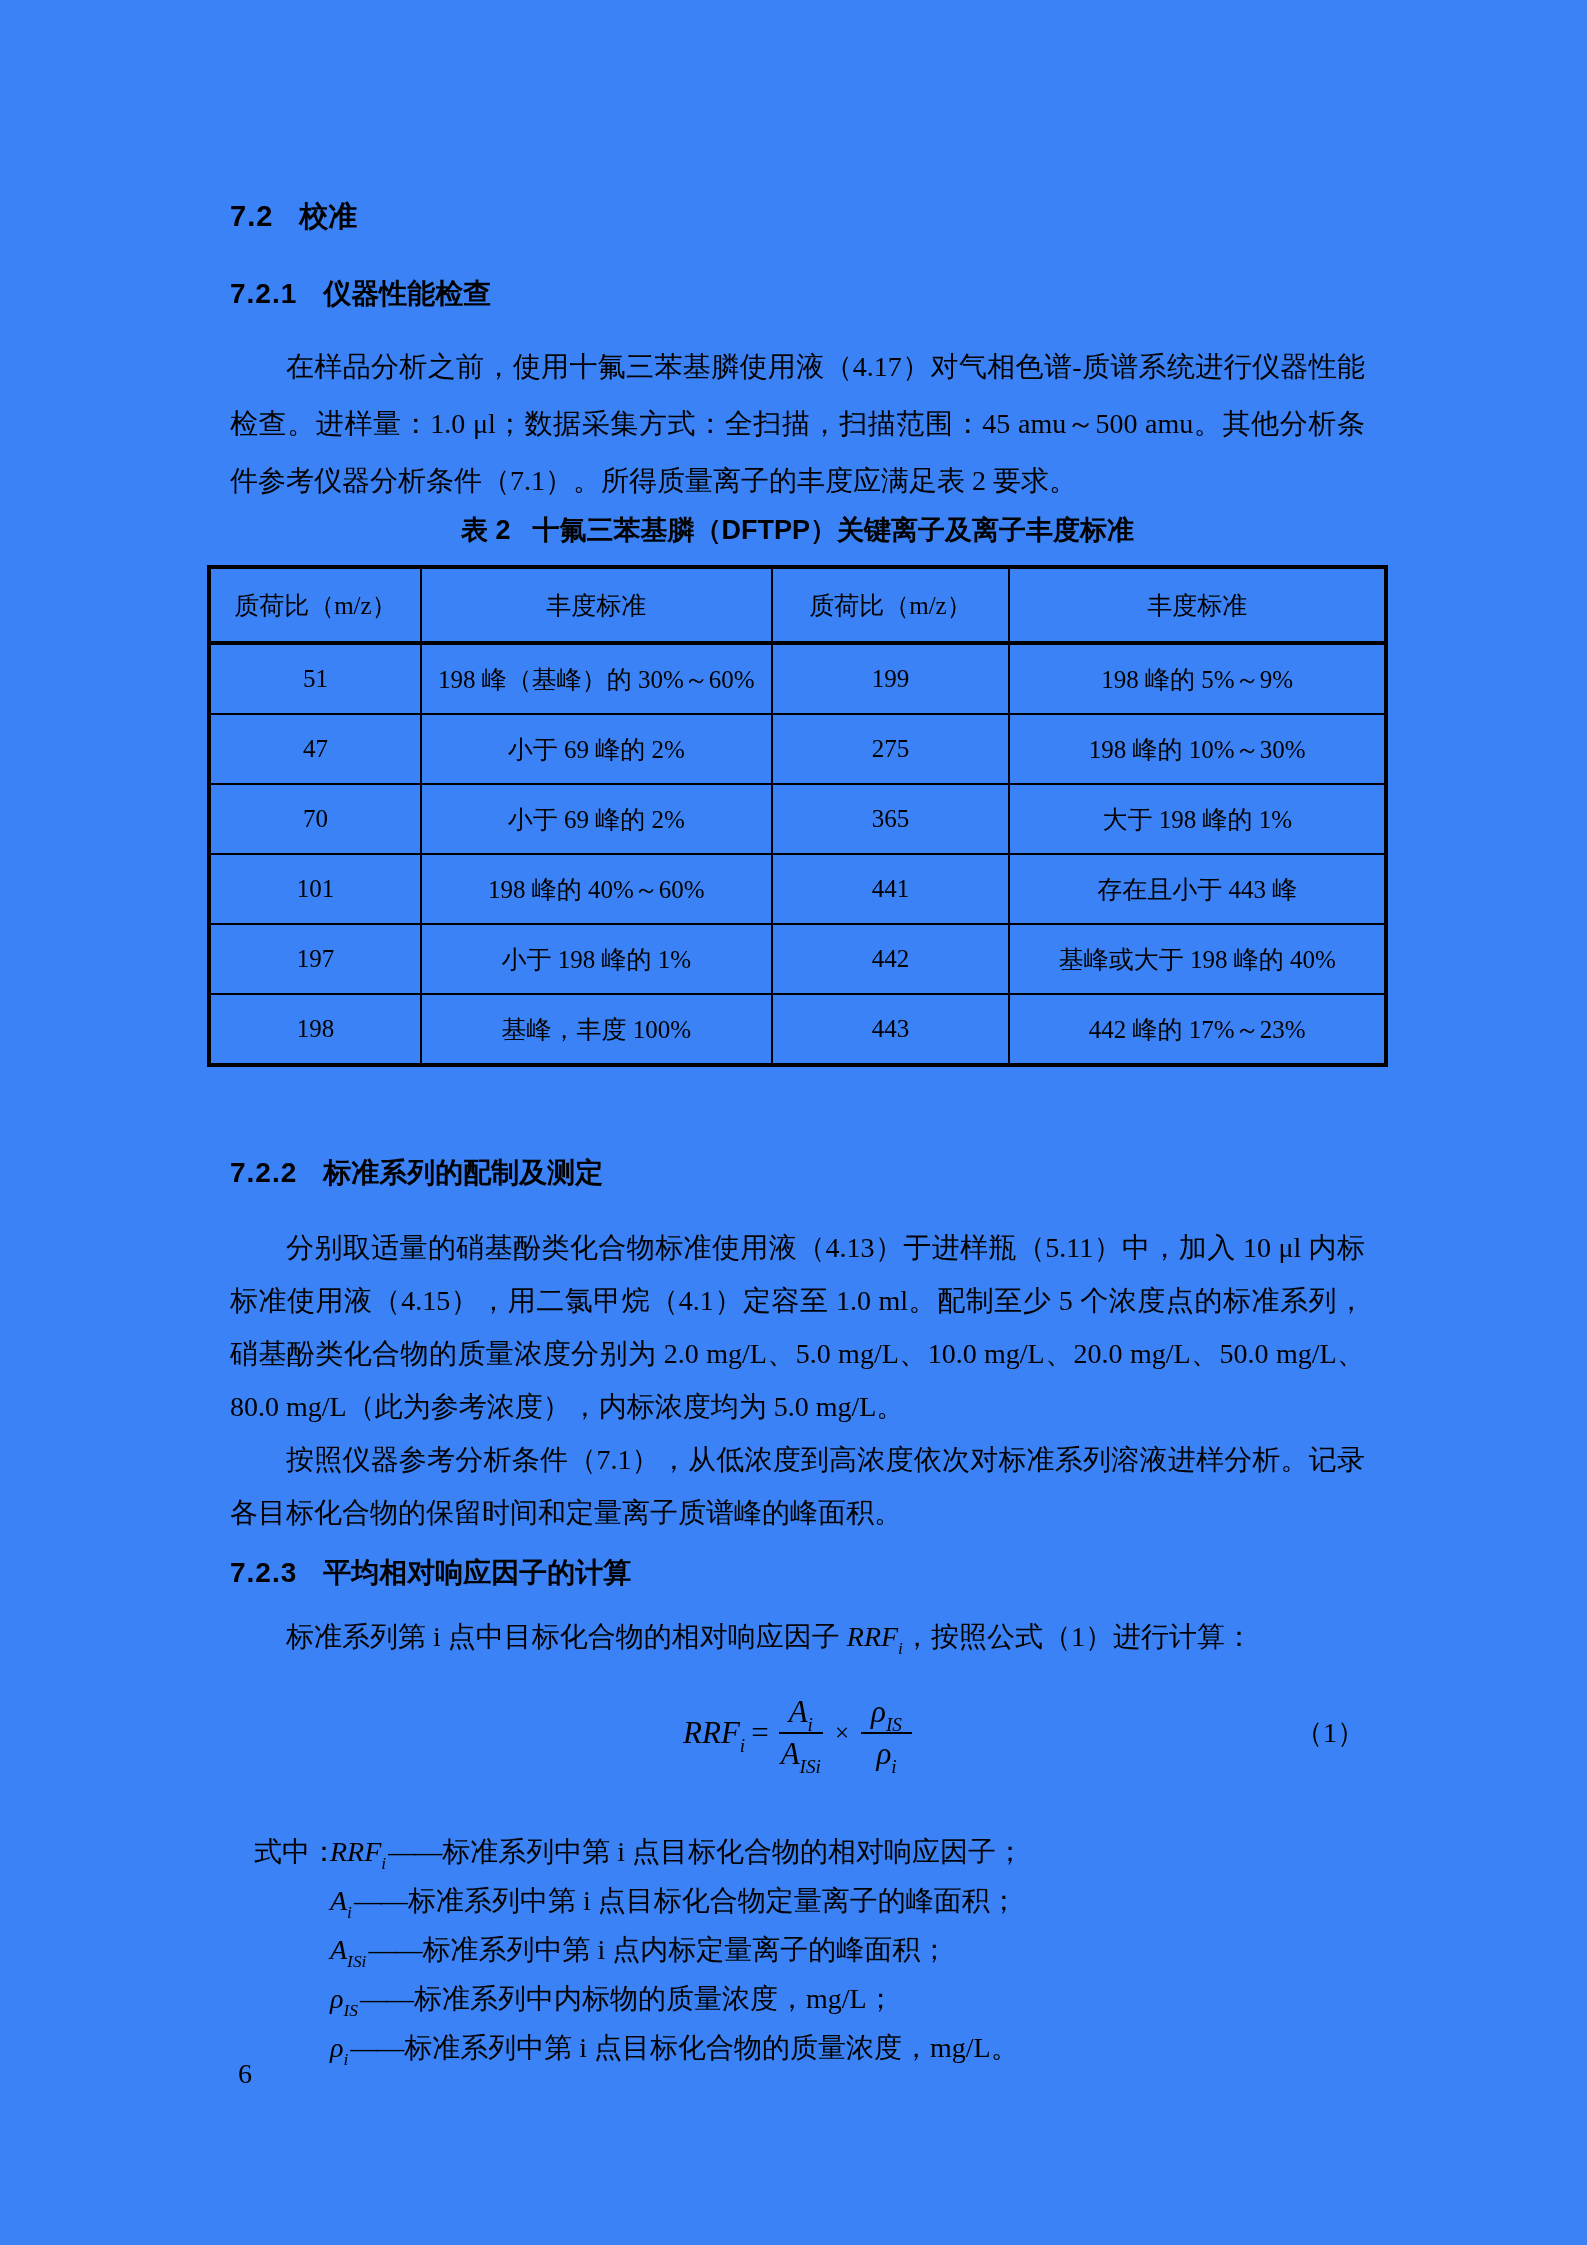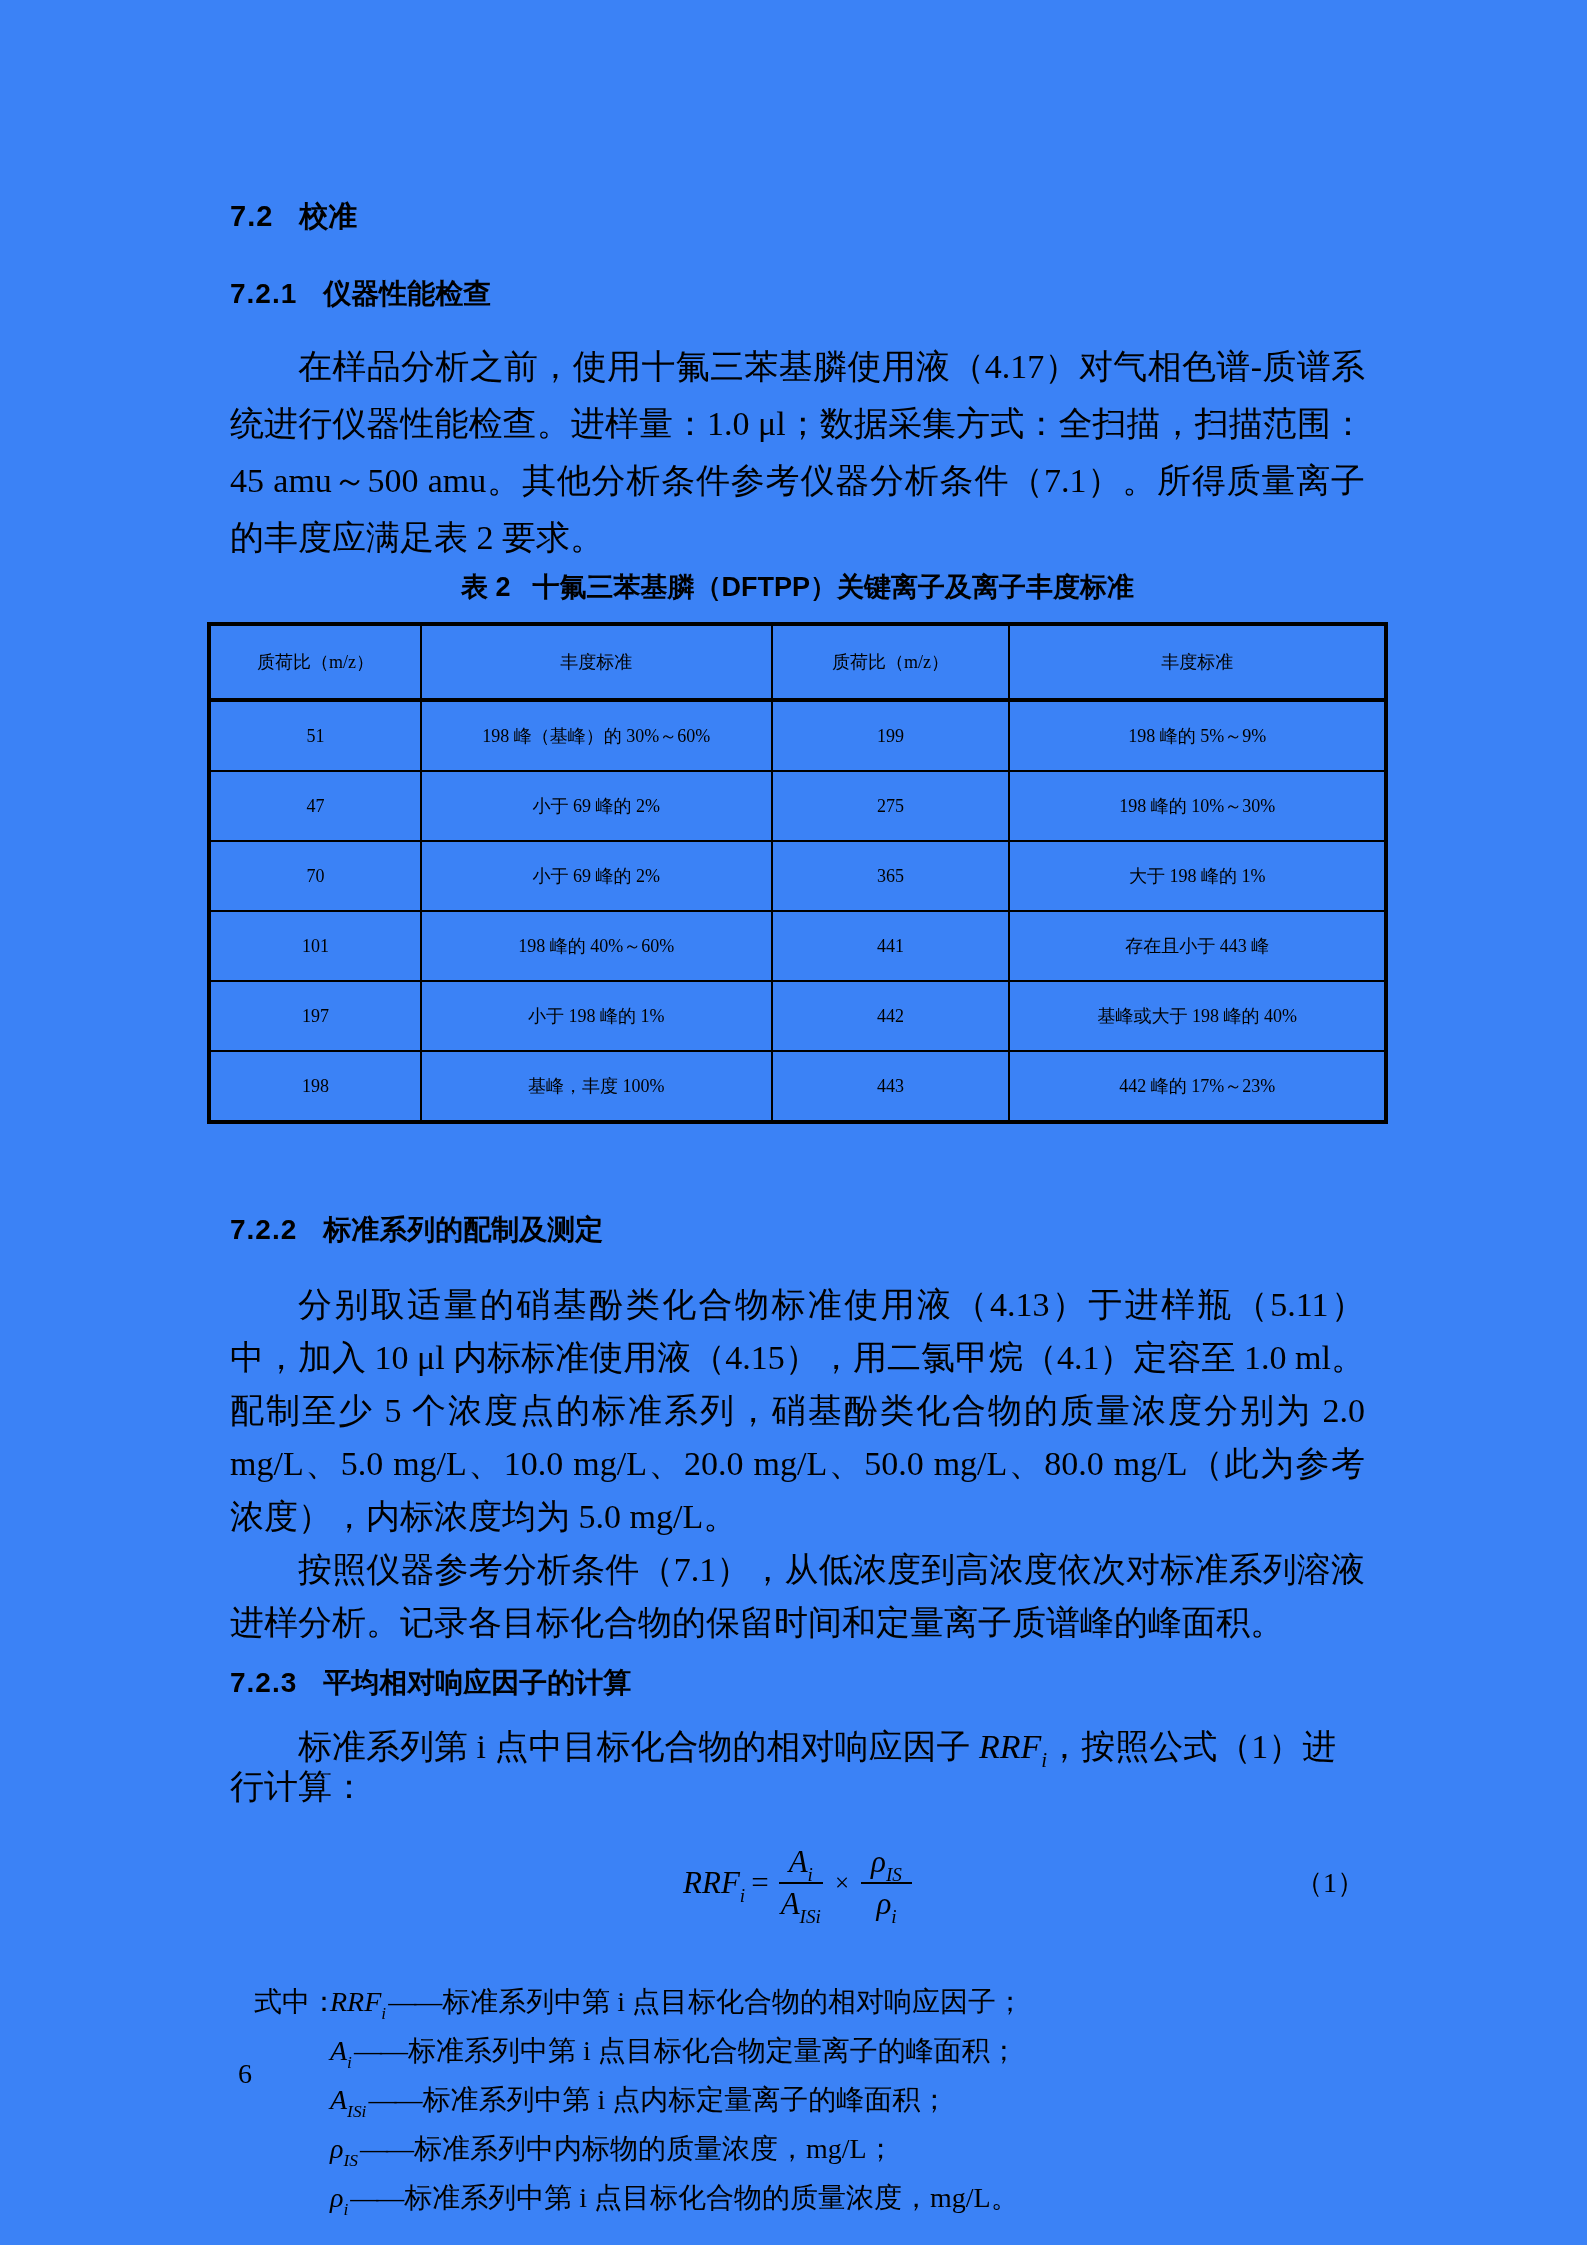--- a/index.html
+++ b/index.html
@@ -25,21 +25,21 @@
   h2.sec { font-size: 29px; line-height: 36px; }
   h3.sec { font-size: 28px; line-height: 36px; }
   h3.s721 { margin-top: 42px; }
   h3.s722 { margin-top: 88px; }
   h3.s723 { margin-top: 16px; }
   .sec .num { letter-spacing: 1px; }
   .sec .ttl { margin-left: 26px; }
 
   p.body {
     margin: 0;
-    font-size: 34px;
+    font-size: 28px;
     line-height: 57px;
     text-align: justify;
     text-indent: 2em;
   }
   p.p721 { margin-top: 26px; }
   p.p722a { margin-top: 30px; line-height: 53px; }
   p.p722b { margin-top: 0; line-height: 53px; }
   p.intro { margin-top: 26px; line-height: 40px; text-align: left; }
 
   .caption {
@@ -52,21 +52,21 @@
   }
   .caption .cap-t { margin-left: 22px; }
 
   table.dftpp {
     margin-top: 18px;
     margin-left: -23px;
     width: 1181px;
     border-collapse: collapse;
     border: 4px solid #000;
     table-layout: fixed;
-    font-size: 18px;
+    font-size: 25px;
   }
   table.dftpp th, table.dftpp td {
     border: 2px solid #000;
     text-align: center;
     vertical-align: middle;
     font-weight: normal;
     padding: 0 6px;
   }
   table.dftpp thead th { height: 72px; border-bottom: 4px solid #000; }
   table.dftpp tbody td { height: 68px; }

